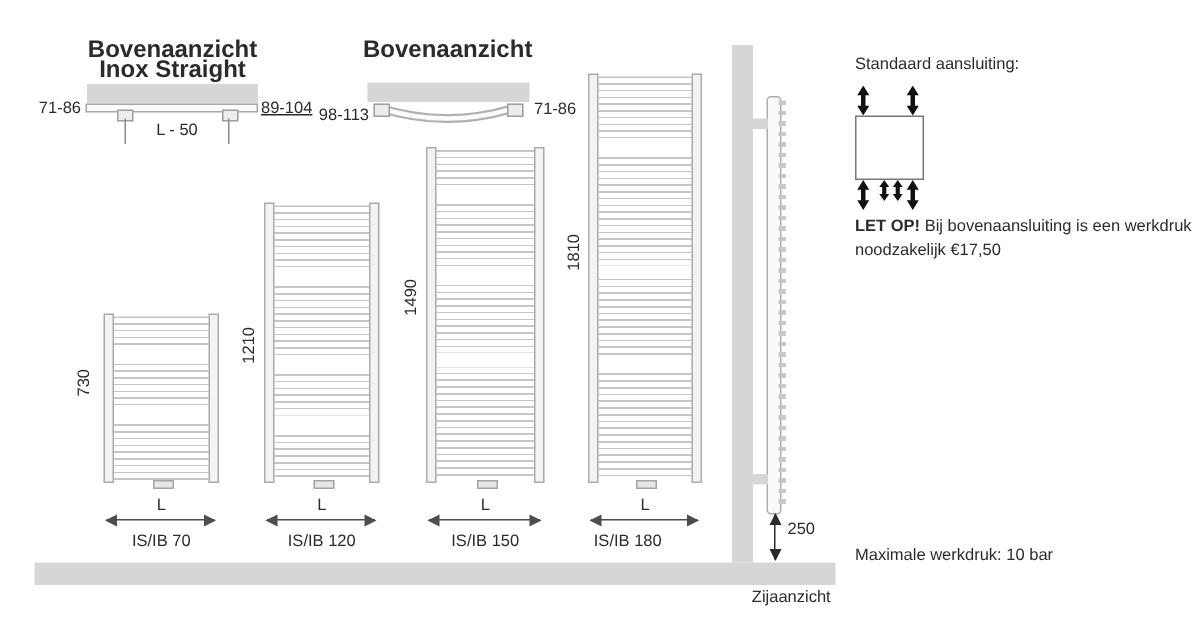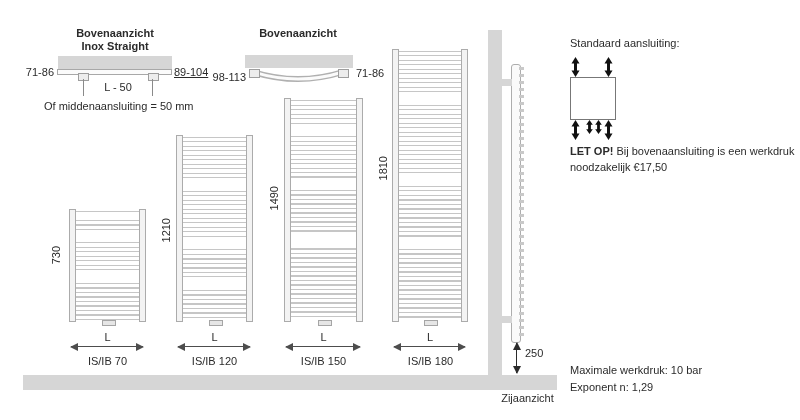--- a/index.html
+++ b/index.html
@@ -1,21 +1,21 @@
 <!DOCTYPE html>
 <html><head>
 <meta charset="utf-8">
 <style>
   html,body { margin:0; padding:0; background:#fff; }
   #app { position:relative; width:800px; height:420px; background:#ffffff; overflow:hidden;
          font-family:"Liberation Sans", sans-serif; color:#2b2b2b; }
   .t  { position:absolute; font-size:11px; color:#2b2b2b; white-space:nowrap; }
   .tc { text-align:center; }
   .tr { text-align:right; }
-  .title { position:absolute; font-size:11px; font-weight:bold; line-height:13px; color:#2b2b2b; text-align:center; }
+  .title { position:absolute; font-size:16px; font-weight:bold; line-height:13px; color:#2b2b2b; text-align:center; }
   .gray { position:absolute; background:#d6d6d6; }
   .line-v { position:absolute; width:0; border-left:1px solid #8a8a8a; }
   .tube-band { position:absolute; background:#fbfbfb; border:1px solid #a8a8a8; }
   .conn { position:absolute; background:#ededed; border:1px solid #9e9e9e; }
   .rad { position:absolute; }
   .rail { position:absolute; top:0; bottom:0; width:5px; background:#f3f3f3; border:1px solid #ababab; }
   .rail.lft { left:0; } .rail.rgt { right:0; }
   .tubes { position:absolute; left:6px; right:6px; top:2px; bottom:2px;
            background:repeating-linear-gradient(#c6c6c6 0px, #c6c6c6 1px, #ffffff 1px, #ffffff 4.5px); }
   .gap { position:absolute; left:6px; right:6px; background:#ffffff; }
@@ -50,21 +50,20 @@
   </div>
   <div class="gray" style="left:58px;top:56px;width:114px;height:13px;"></div>
   <div class="tube-band" style="left:57px;top:69px;width:113px;height:4px;"></div>
   <div class="conn" style="left:78px;top:73px;width:9px;height:6px;"></div>
   <div class="conn" style="left:148px;top:73px;width:9px;height:6px;"></div>
   <div class="t tr" style="left:20px;top:66px;width:34px;">71-86</div>
   <div class="t" style="left:174px;top:66px;text-decoration:underline;">89-104</div>
   <div class="line-v" style="left:83px;top:79px;height:17px;"></div>
   <div class="line-v" style="left:152px;top:79px;height:17px;"></div>
   <div class="t tc" style="left:83px;top:81px;width:70px;">L - 50</div>
-  <div class="t" style="left:44px;top:100px;">Of middenaansluiting = 50 mm</div>
 
   <div class="title" style="left:242px;top:27px;width:112px;">
     <div>Bovenaanzicht</div>
   </div>
   <div class="gray" style="left:245px;top:55px;width:108px;height:13px;"></div>
   <svg class="cn-arrow" style="left:249px;top:69px;" width="98" height="19" viewBox="0 0 98 19">
     <path d="M4 3 Q 49 17 94 3" stroke="#b0b0b0" stroke-width="6" fill="none"></path>
     <path d="M4 3 Q 49 17 94 3" stroke="#fbfbfb" stroke-width="3" fill="none"></path>
   </svg>
   <div class="conn" style="left:249px;top:69px;width:9px;height:7px;"></div>
@@ -118,21 +117,21 @@
     <div class="gap" style="top:43px;height:10px;"></div>
     <div class="gap" style="top:128px;height:8px;"></div>
     <div class="gap" style="top:188px;height:9px;"></div>
     <div class="rail lft"></div>
     <div class="rail rgt"></div>
     <div class="foot"></div>
   </div>
   <div class="vlabel" style="left:377px;top:156px;">1810</div>
   <div class="t tc" style="left:392px;top:331px;width:76px;">L</div>
   <div class="harrow" style="left:394px;top:346px;width:71px;"></div>
-  <div class="t tc" style="left:382px;top:355px;width:97px;">IS/IB 180</div>
+  <div class="t tc" style="left:370px;top:355px;width:97px;">IS/IB 180</div>
 
   <div class="gray" style="left:488px;top:30px;width:14px;height:345px;"></div>
   <div class="gray" style="left:23px;top:375px;width:534px;height:15px;"></div>
 
   <div style="position:absolute;left:511px;top:64px;width:8px;height:277px;background:#fafafa;border:1px solid #adadad;border-radius:3px;"></div>
   <div class="sidebar-bumps"></div>
   <div class="gray" style="left:502px;top:79px;width:10px;height:7px;"></div>
   <div class="gray" style="left:502px;top:316px;width:10px;height:7px;"></div>
   <div class="vdim" style="left:516px;top:343px;height:30px;"></div>
   <div class="t" style="left:525px;top:347px;">250</div>
@@ -163,16 +162,15 @@
     <path d="M5.5 0 L9.5 6.5 L7 6.5 L7 13.5 L9.5 13.5 L5.5 20 L1.5 13.5 L4 13.5 L4 6.5 L1.5 6.5 Z" fill="#111"></path>
   </svg>
 
   <div class="warn" style="left:570px;top:143px;width:232px;">
     <div><b class="inl">LET OP!</b><span> Bij bovenaansluiting is een werkdruk</span></div>
     <div>noodzakelijk €17,50</div>
   </div>
 
   <div class="specs" style="left:570px;top:362px;">
     <div>Maximale werkdruk: 10 bar</div>
-    <div>Exponent n: 1,29</div>
   </div>
 
 </div>
 
 </body></html>

